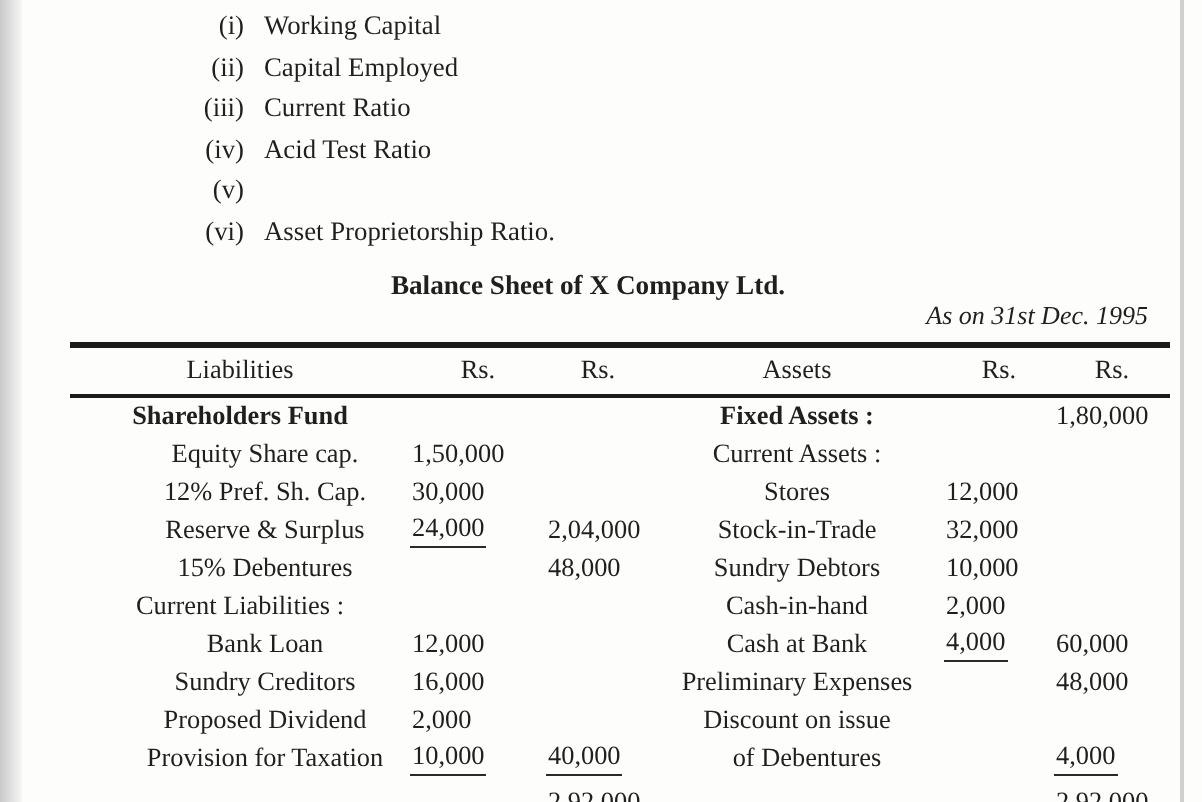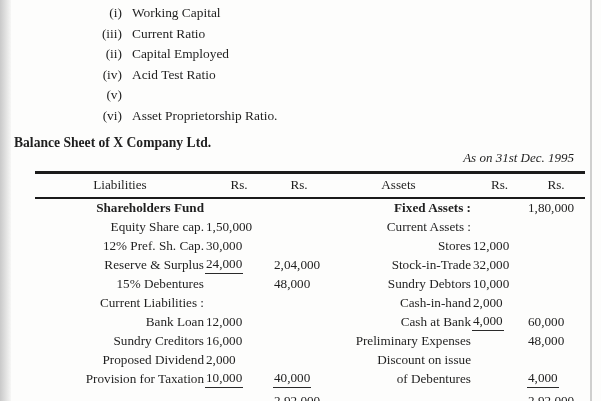--- a/index.html
+++ b/index.html
@@ -21,21 +21,21 @@
   }
   .content{position:absolute;left:14px;top:0;width:575px;}
 
   
   .ratios{margin:3px 0 0 12px;}
   .ratio-row{display:flex;line-height:20.6px;font-size:13.4px;}
   .ratio-num{width:96px;text-align:right;flex:0 0 auto;}
   .ratio-label{margin-left:10px;}
 
   
-  .bs-title{width:560px;font-weight:bold;font-size:13.6px;margin-top:8px;line-height:15px;}
+  .bs-title{width:560px;text-align:center;font-weight:bold;font-size:13.6px;margin-top:8px;line-height:15px;}
   .bs-subtitle{width:560px;text-align:right;font-style:italic;font-size:13px;line-height:14px;margin-top:1px;}
 
   
   table.bs{
     border-collapse:collapse;
     table-layout:fixed;
     width:550px;
     margin:6px 0 0 21px;
     border-top:3px solid #1b1b1b;
   }
@@ -46,21 +46,21 @@
     text-align:center;
   }
   table.bs td{
     font-size:13.2px;
     height:19px;line-height:16px;
     padding:0;
     vertical-align:middle;
     white-space:nowrap;
     overflow:visible;
   }
-  td.name{text-align:right;margin-left:48px;}
+  td.name{text-align:center;margin-left:48px;}
   td.l{padding-left:10px;}
   td.l.ind{padding-left:25px;}
   td.a{padding-left:2px;}
   td.a.ind2{padding-left:10px;}
   td.num{text-align:left;}
   td.c2{padding-right:20px;}
   td.c3{padding-right:12px;}
   td.c5{padding-right:33px;}
   td.c6{padding-right:27px;}
   th.c2{padding-right:20px;}
@@ -79,26 +79,26 @@
 <div class="edge-right"></div>
 
 <div class="content">
 
   <div class="ratios">
     <div class="ratio-row">
       <span class="ratio-num">(i)</span>
       <span class="ratio-label">Working Capital</span>
     </div>
     <div class="ratio-row">
+      <span class="ratio-num">(ii)</span>
+      <span class="ratio-label">Capital Employed</span>
+    </div>
+    <div class="ratio-row">
       <span class="ratio-num">(iii)</span>
       <span class="ratio-label">Current Ratio</span>
-    </div>
-    <div class="ratio-row">
-      <span class="ratio-num">(ii)</span>
-      <span class="ratio-label">Capital Employed</span>
     </div>
     <div class="ratio-row">
       <span class="ratio-num">(iv)</span>
       <span class="ratio-label">Acid Test Ratio</span>
     </div>
     <div class="ratio-row">
       <span class="ratio-num">(v)</span>
     </div>
     <div class="ratio-row">
       <span class="ratio-num">(vi)</span>

